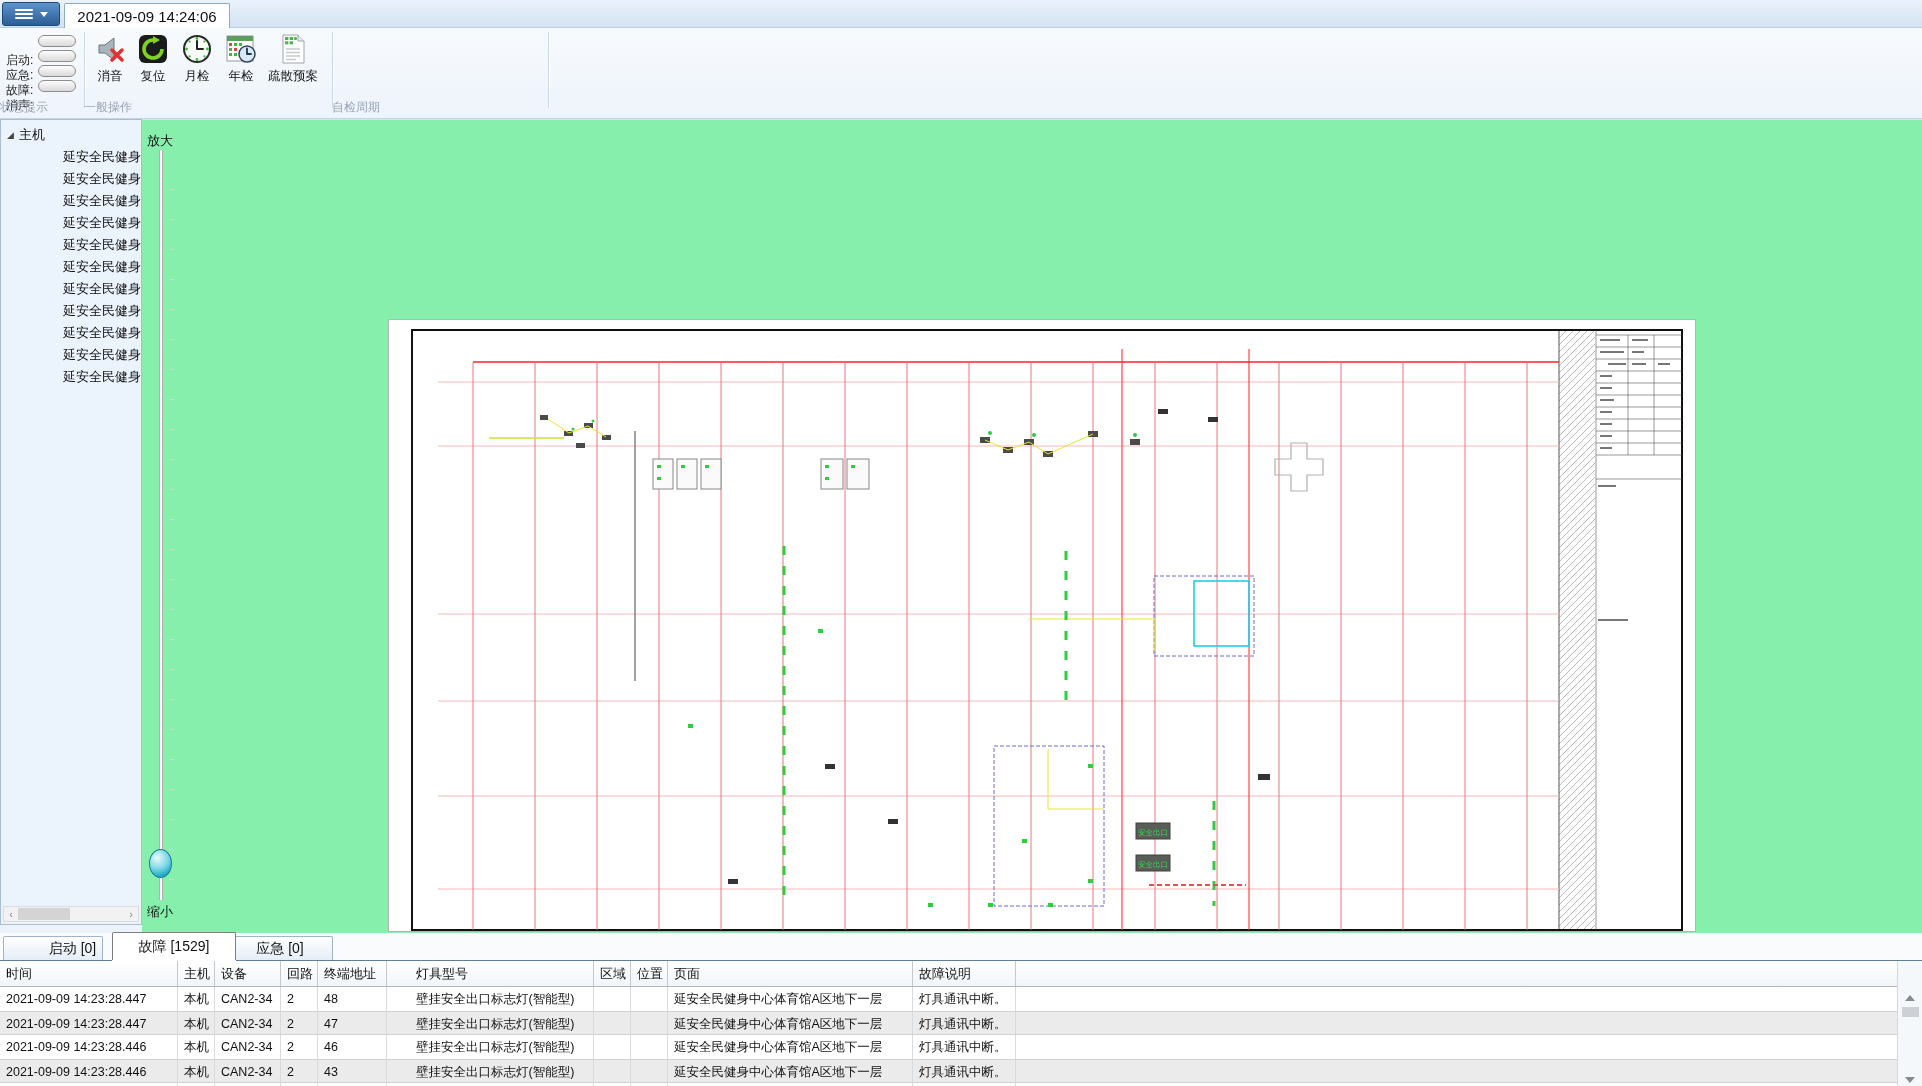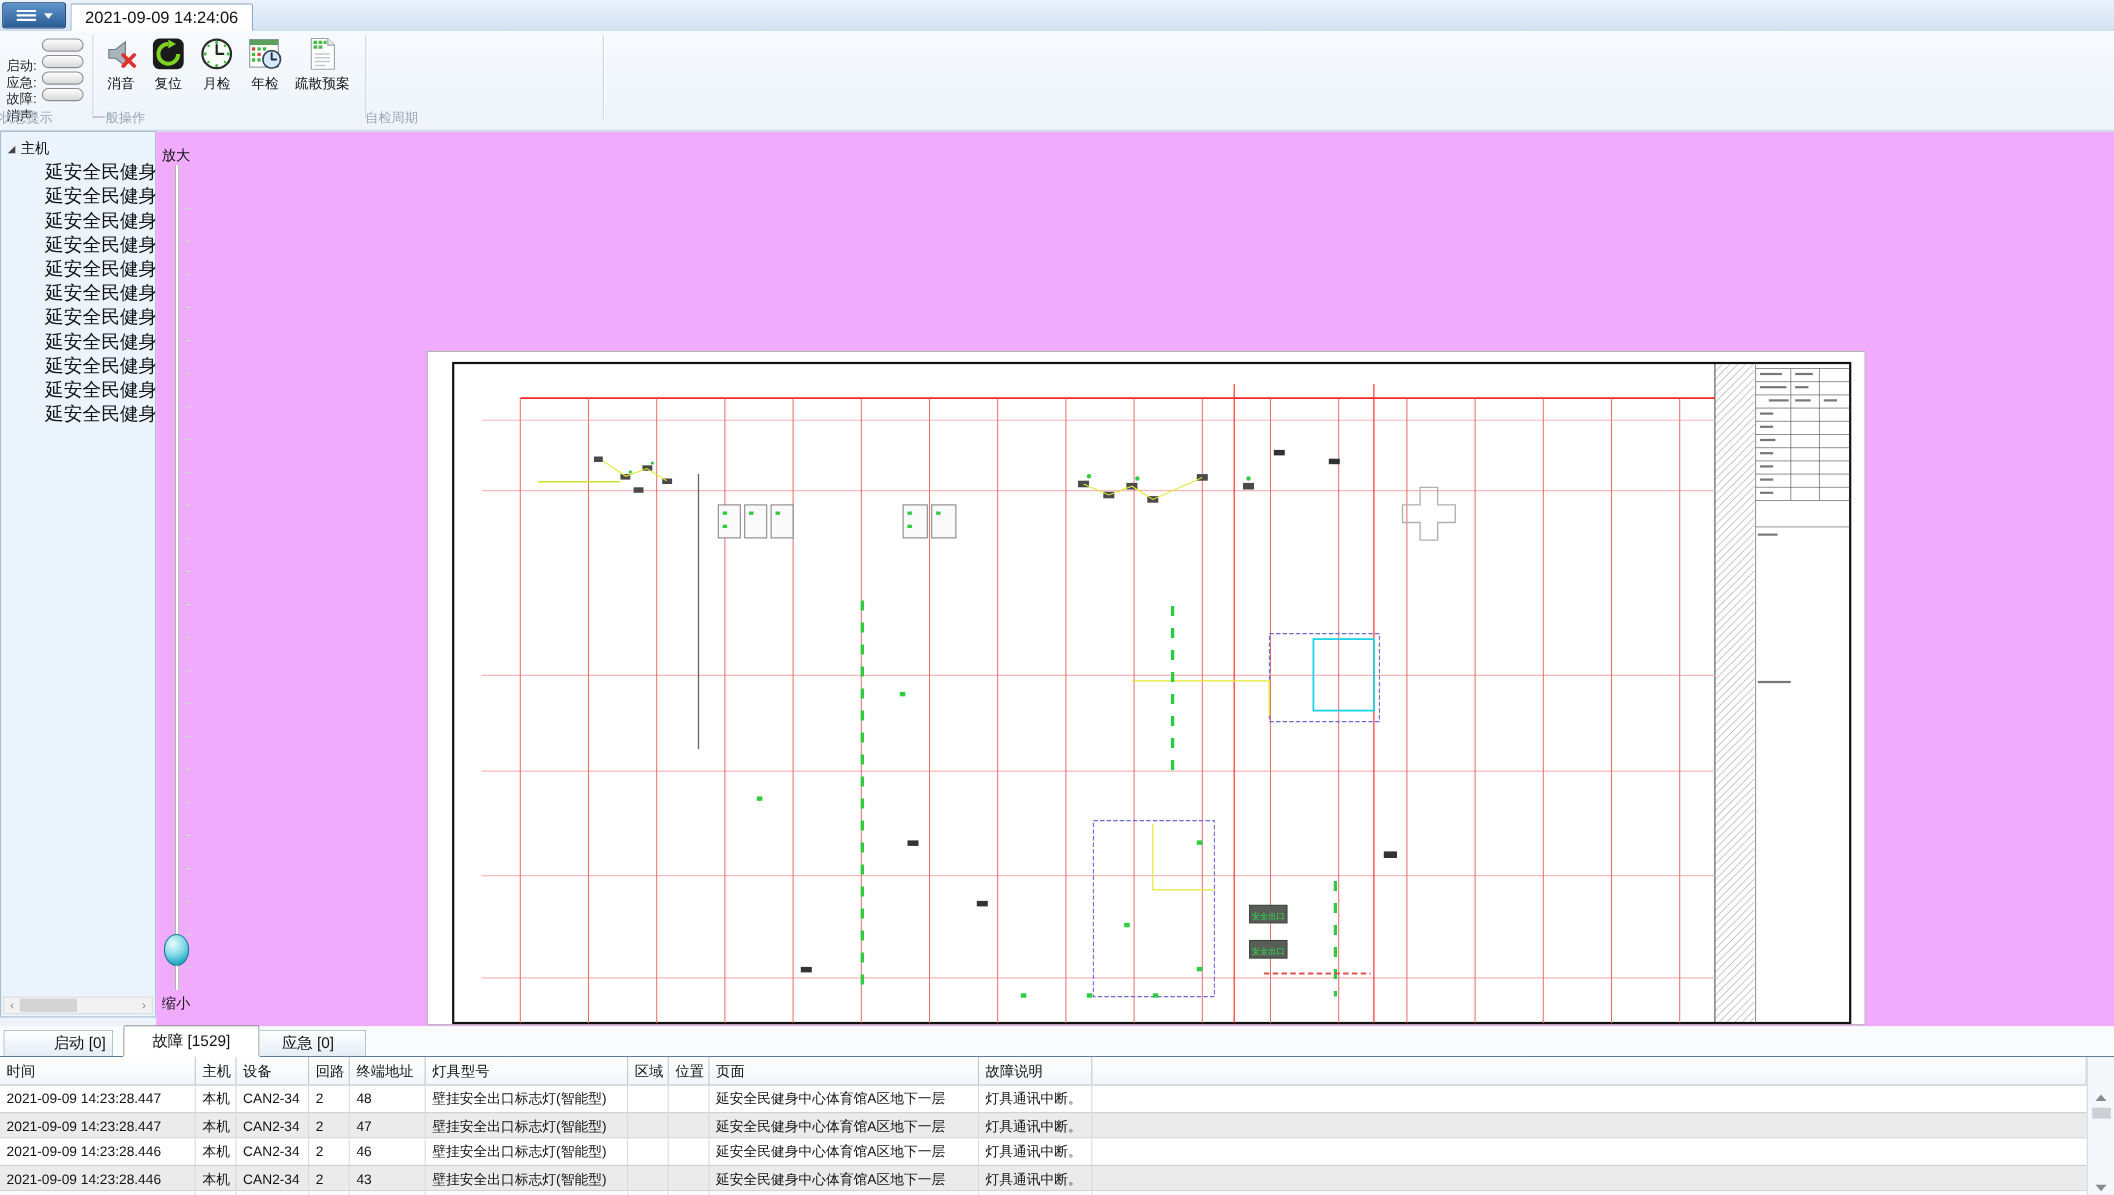--- a/index.html
+++ b/index.html
@@ -36,30 +36,30 @@
 
   .check-lines { position:absolute; left:340px; top:3px; width:210px; }
   .check-lines div { font-size:13px; line-height:16px; color:#3b3bee; white-space:nowrap; }
 
   
   .tree-panel { position:absolute; left:0; top:119px; width:142px; height:806px;
     background:#ebf3fc; border:1px solid #a9bdd3; }
   .tree-root { position:absolute; left:6px; top:6px; height:18px; display:flex; align-items:center; font-size:13px; }
   .tree-tri { font-size:9px; color:#444; margin-right:5px; }
   .tree-items { position:absolute; left:0; top:26px; width:140px; overflow:hidden; }
-  .titem { height:22px; line-height:22px; padding-left:40px; font-size:17px; white-space:nowrap; overflow:hidden; cursor:default; }
+  .titem { height:22px; line-height:22px; padding-left:62px; font-size:13px; white-space:nowrap; overflow:hidden; cursor:default; }
   .titem-text::after { content:""; display:inline-block; width:3px; height:11px; background:#333; margin-left:1px; }
   .hscroll { position:absolute; left:2px; top:786px; width:136px; height:16px; background:#f2f2f2;
     border:1px solid #dcdcdc; display:flex; align-items:center; }
   .hscroll .arr { width:14px; text-align:center; font-size:11px; color:#888; line-height:14px; }
   .hscroll .htrack { flex:1; position:relative; height:100%; }
   .hscroll .hthumb { position:absolute; left:0; top:1px; width:52px; height:12px; background:#d4d4d4; }
 
   
-  .canvas { position:absolute; left:142px; top:119px; width:1780px; height:814px; background:#f0abfc;
+  .canvas { position:absolute; left:142px; top:119px; width:1780px; height:814px; background:#86efac;
     border-top:1px solid #d7e2ee; }
   .zoom-label { position:absolute; left:5px; font-size:13px; color:#111; }
   .slider-track { position:absolute; left:17px; top:30px; width:4px; height:750px;
     border-left:1px solid #b0b0b0; border-right:1px solid #b0b0b0; background:#fff; }
   .slider-ticks { position:absolute; left:27px; top:40px; width:5px; height:730px;
     background:repeating-linear-gradient(#0000 0 29px, #d4d4d4 29px 30px); }
   .slider-knob { position:absolute; left:7px; top:729px; width:23px; height:29px; border-radius:50%;
     border:1px solid #157f95;
     background:radial-gradient(circle at 35% 30%, #eafbfd, #7fd9e6 45%, #29aec6 75%, #1b93a9); }
   .drawing { position:absolute; left:246px; top:199px; width:1308px; height:613px; }
@@ -76,21 +76,21 @@
   .grid { position:absolute; left:0; top:961px; width:1922px; height:125px; background:#fff; }
   .ghead { position:absolute; left:0; top:0; width:1897px; height:26px;
     background:linear-gradient(#ffffff,#f1f5f9); border-bottom:1px solid #b5b5b5; display:flex; }
   .gbody { position:absolute; left:0; top:26px; width:1897px; }
   .trow { display:flex; height:24px; background:#fff; }
   .trow:nth-of-type(even) { background:#ebebeb; border-top:1px solid #cfcfcf; border-bottom:1px solid #cfcfcf; }
   .cell { flex:none; padding:0 0 0 6px; font-size:12.5px; line-height:24px; white-space:nowrap; overflow:hidden;
     border-right:1px solid #d6dbe0; }
   .ghead .cell { font-size:13px; line-height:26px; border-right:1px solid #c3c8cd; }
   .c0{width:178px;} .c1{width:37px;} .c2{width:66px;} .c3{width:37px;} .c4{width:69px;}
-  .c5{width:184px;} .c6{width:37px;} .c7{width:37px;} .c8{width:245px;} .c9{width:103px;}
+  .c5{width:184px;margin-left:23px;} .c6{width:37px;} .c7{width:37px;} .c8{width:245px;} .c9{width:103px;}
   .c10{width:904px; border-right:none;}
   .vscroll { position:absolute; left:1897px; top:0; width:25px; height:125px; background:#f4f8fb; border-left:1px solid #cfd9e2; }
   .vs-up, .vs-down { position:absolute; left:7px; width:0; height:0; border-left:5px solid transparent; border-right:5px solid transparent; }
   .vs-up { top:34px; border-bottom:6px solid #8a8a8a; }
   .vs-down { top:116px; border-top:6px solid #8a8a8a; }
   .vs-thumb { position:absolute; left:4px; top:46px; width:17px; height:10px; background:#cdd0d4; }
 </style>
 </head>
 <body>
 

